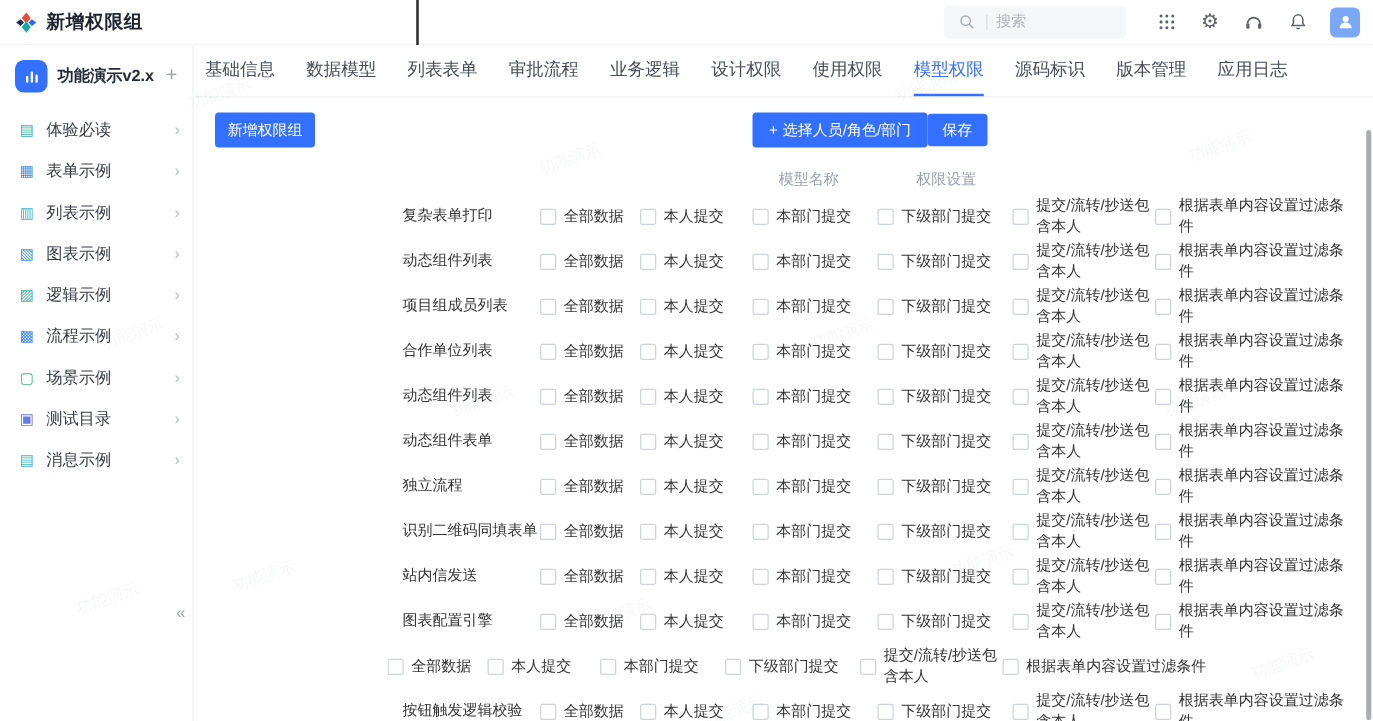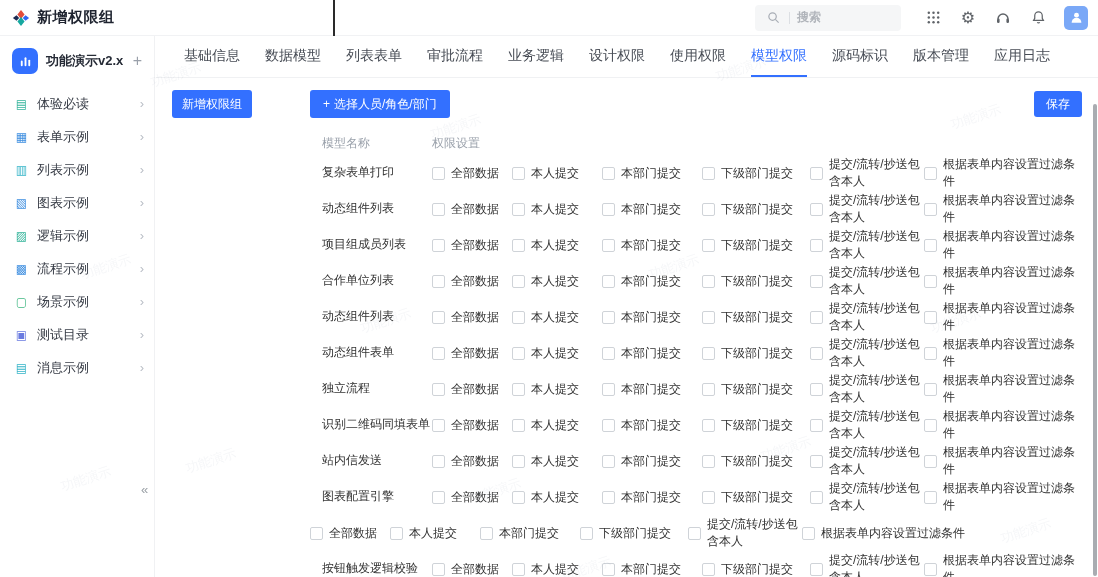--- a/index.html
+++ b/index.html
@@ -19,44 +19,44 @@
   .hnav { display:flex; align-items:center; gap:26px; margin-left:10px; }
   .hnav-item { display:flex; align-items:center; gap:6px; font-size:13px; color:#3a3f47; cursor:default; white-space:nowrap; }
   .code-glyph { font-family:"Liberation Mono","DejaVu Sans Mono",monospace; font-size:10px; color:#5f6368; }
   .header-divider { position:absolute; left:333px; top:0; width:2px; height:36px; background:#2a2a2a; }
   .hright { margin-left:auto; display:flex; align-items:center; gap:17px; padding-right:10px; }
   .search {
     width:146px; height:26px; background:#f5f6f7; border-radius:4px;
     display:flex; align-items:center; gap:7px; padding:0 9px; margin-right:6px;
   }
   .search-divider { width:1px; height:12px; background:#dcdfe3; }
-  .search-ph { font-size:12px; color:#b0b4ba;font-weight:bold; }
+  .search-ph { font-size:12px; color:#b0b4ba; }
   .hicon { width:18px; height:18px; display:flex; align-items:center; justify-content:center; color:#5f6368; }
   .gear-glyph { font-size:16px; line-height:1; color:#5f6368; }
   .avatar { width:24px; height:24px; border-radius:5px; background:#7aa8f7; display:flex; align-items:center; justify-content:center; }
   
   .sidebar { position:absolute; left:0; top:36px; bottom:0; width:155px; background:#fff; border-right:1px solid #f0f1f3; z-index:5; }
   .app-row { display:flex; align-items:center; gap:8px; padding:12px 12px 13px 12px; }
   .appicon { width:26px; height:26px; border-radius:7px; background:#3370ff; display:flex; align-items:center; justify-content:center; flex:0 0 auto; }
   .app-title { font-size:13px; font-weight:bold; color:#262b36; white-space:nowrap; }
   .app-add { margin-left:auto; color:#9aa0aa; font-size:16px; line-height:1; cursor:default; }
   .side-item { display:flex; align-items:center; gap:8px; padding:7.5px 10px 7.5px 14px; font-size:13px; color:#363b45; cursor:default; }
   .sicon { width:15px; text-align:center; font-size:12px; line-height:1; flex:0 0 auto; }
   .side-chevron { margin-left:auto; color:#b9bec6; font-size:13px; line-height:1; }
   .collapse-btn { position:absolute; left:141px; top:482px; color:#9aa0a6; font-size:13px; z-index:7; cursor:default; }
   
   .main { position:absolute; left:156px; top:36px; right:0; bottom:0; background:#fff; }
-  .tabbar { height:42px; display:flex; align-items:flex-start; gap:25px; padding:0 28px; border-bottom:1px solid #f0f1f3; }
+  .tabbar { height:42px; display:flex; align-items:flex-start; gap:25px; padding:0 8px; border-bottom:1px solid #f0f1f3; }
   .tab { font-size:14px; color:#474c55; height:41px; line-height:39px; border-bottom:2px solid transparent; white-space:nowrap; cursor:default; }
   .tab.active { color:#3370ff; font-weight:normal; border-bottom-color:#3370ff; }
   .content { position:absolute; top:42px; left:0; right:0; bottom:0; display:flex; padding:12px 16px 0 16px; }
   .left-col { width:132px; margin-right:6px; flex:0 0 auto; }
   .btn { background:#3370ff; color:#fff; font-size:12px; border:none; border-radius:3px; height:28px; padding:0 10px; cursor:default; font-family:inherit; }
   .group-item { margin-top:12px; background:#f6f7f9; border-radius:3px; height:30px; line-height:30px; padding:0 10px; font-size:13px; color:#333; cursor:default; }
-  .right-col { flex:1; min-width:0; display:flex; flex-direction:column; }
+  .right-col { flex:1; min-width:0; display:flex; flex-direction:column;align-items:center; }
   .right-head { display:flex; align-items:center; }
   .btn-select { padding:0 13px; }
   .btn-save { margin-left:auto; height:26px; padding:0 12px; }
   .plus-glyph { margin-right:4px; }
   .thead { display:flex; align-items:center; margin-top:13px; height:24px; font-size:12px; color:#9aa1ab; }
   .th-name { width:122px; padding-left:12px; flex:0 0 auto; }
   .rows { flex:1; overflow:hidden; }
   .trow { display:flex; align-items:center; min-height:24.6px; padding:1px 0; }
   .cell-name { width:122px; padding:2px 2px 2px 12px; flex:0 0 auto; font-size:12px; color:#333; line-height:1.3; }
   .opts { display:flex; align-items:center; flex:1; min-width:0; }

